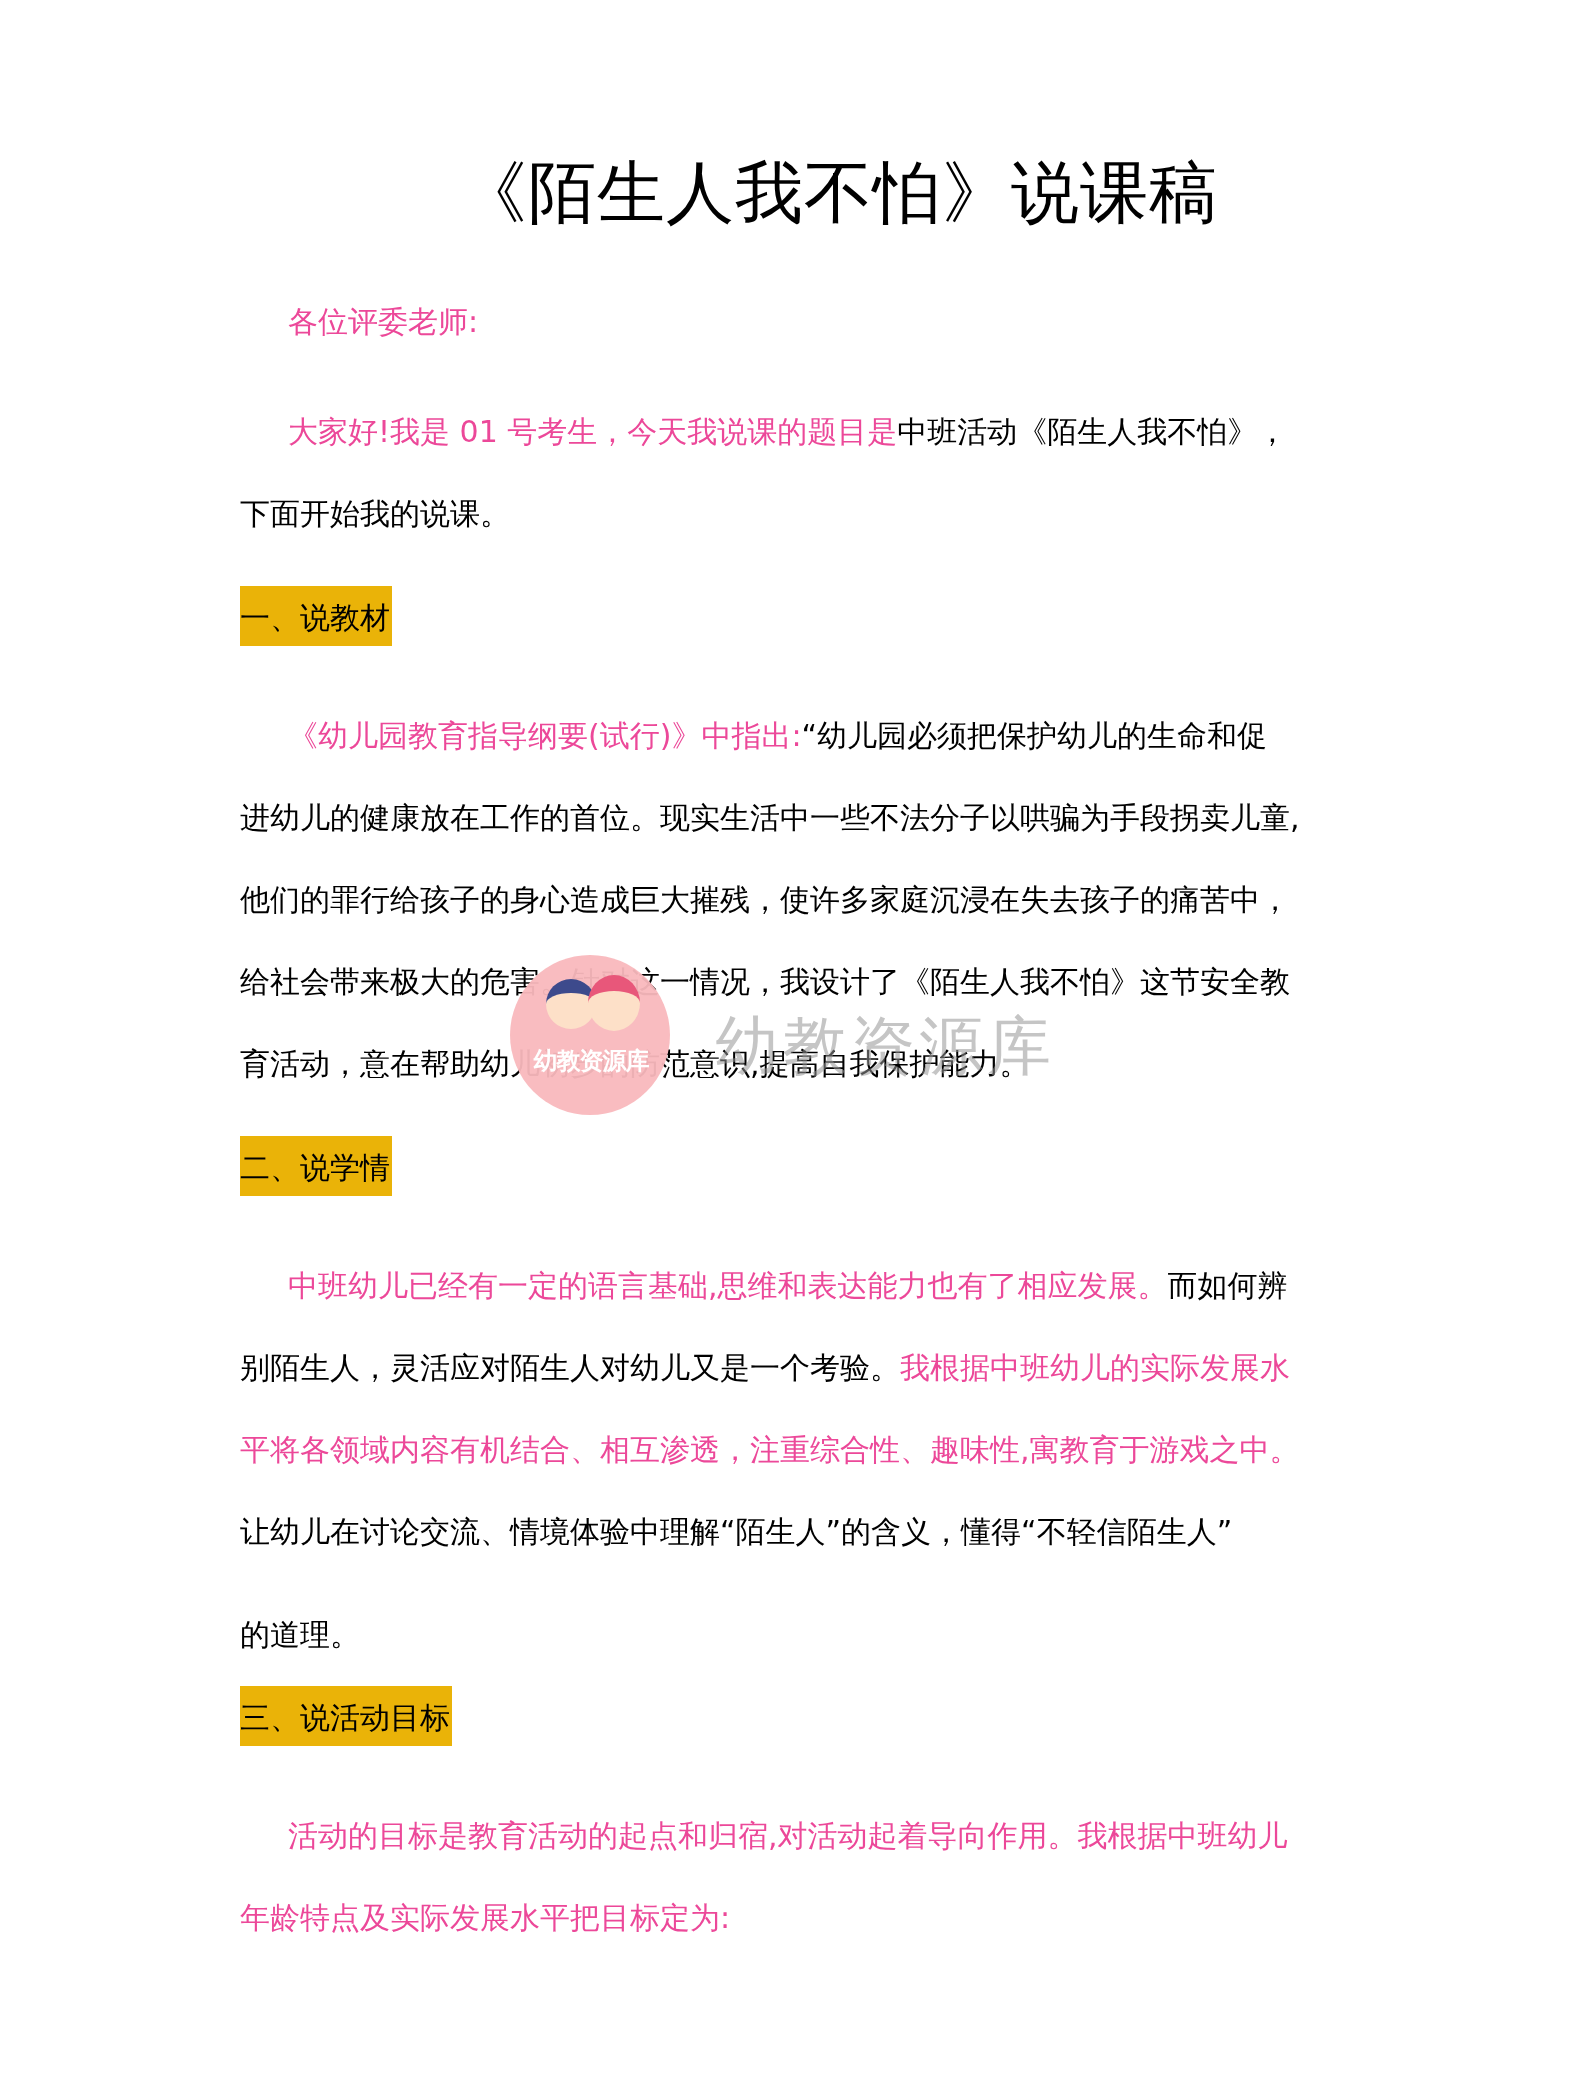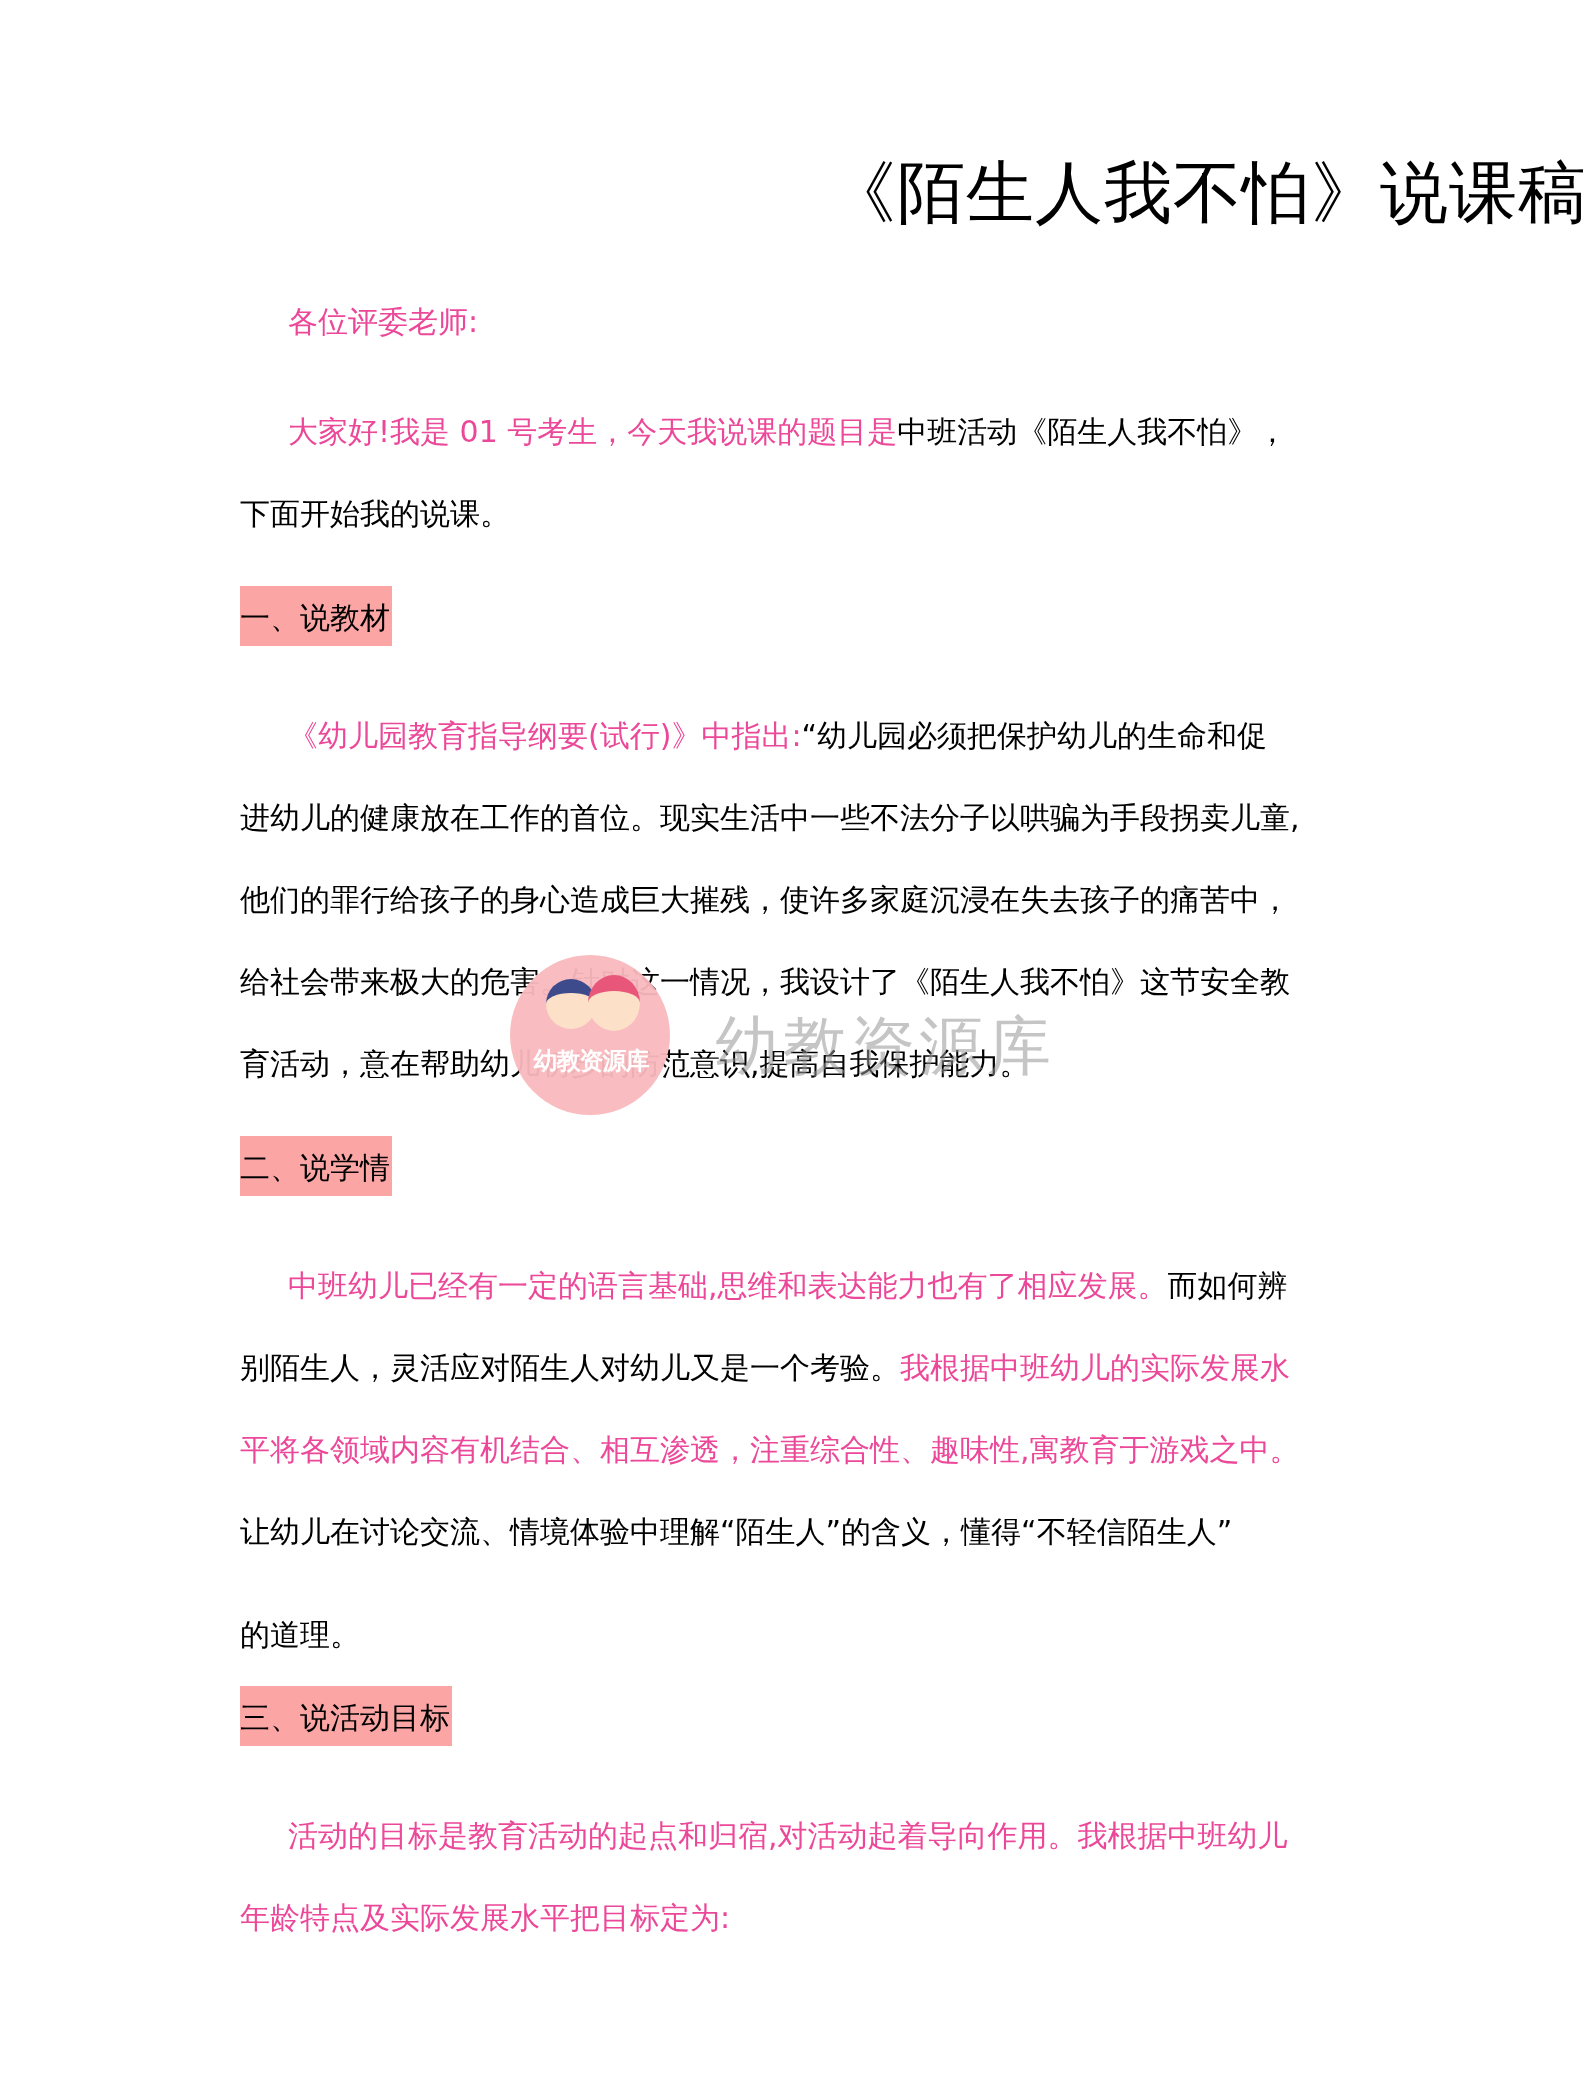--- a/index.html
+++ b/index.html
@@ -1,25 +1,25 @@
 <!DOCTYPE html>
 <html><head>
 <meta charset="utf-8">
 <style>
   html, body { margin: 0; padding: 0; background: #ffffff; }
   body { width: 1587px; height: 2100px; position: relative; overflow: hidden;
          font-family: "DejaVu Sans", "Liberation Sans", sans-serif; color: #000; }
   .page { position: absolute; left: 0; top: 0; width: 1587px; height: 2100px; }
-  .title { position: absolute; left: 0; width: 1587px; top: 148px; text-align: right;
+  .title { position: absolute; left: 0; width: 1587px; top: 148px; text-align: center;
            font-size: 68px; line-height: 90px; letter-spacing: 1px; padding-left: 90px; box-sizing: border-box; }
   .line { position: absolute; left: 240px; width: 1110px; font-size: 30px; line-height: 40px; white-space: nowrap; }
   .indent1 { padding-left: 48px; }
   .red { color: #ec4899; }
   .black { color: #000; text-align: center; }
-  .hl { background: #fca5a5; display: inline-block; padding: 12px 2px 8px 0; line-height: 40px; }
+  .hl { background: #eab308; display: inline-block; padding: 12px 2px 8px 0; line-height: 40px; }
   .watermark { position: absolute; left: 510px; top: 955px; width: 600px; height: 180px; }
   .wm-circle { position: absolute; left: 0; top: 0; width: 160px; height: 160px; border-radius: 50%;
                background: #f9b8bd; opacity: 0.95; }
   .wm-boy { position: absolute; left: 36px; top: 24px; width: 50px; height: 50px; border-radius: 50%;
             background: #fde0c8; border-top: 14px solid #3d4a8c; box-sizing: border-box; }
   .wm-girl { position: absolute; left: 78px; top: 20px; width: 52px; height: 56px; border-radius: 50%;
              background: #fde0c8; border-top: 16px solid #e8577a; box-sizing: border-box; }
   .wm-small { position: absolute; left: 6px; top: 90px; width: 150px; text-align: center; color: #fff;
               font-size: 24px; font-weight: bold; letter-spacing: -1px; }
   .wm-big { position: absolute; left: 205px; top: 48px; font-size: 64px; color: rgba(150,150,150,0.55);

